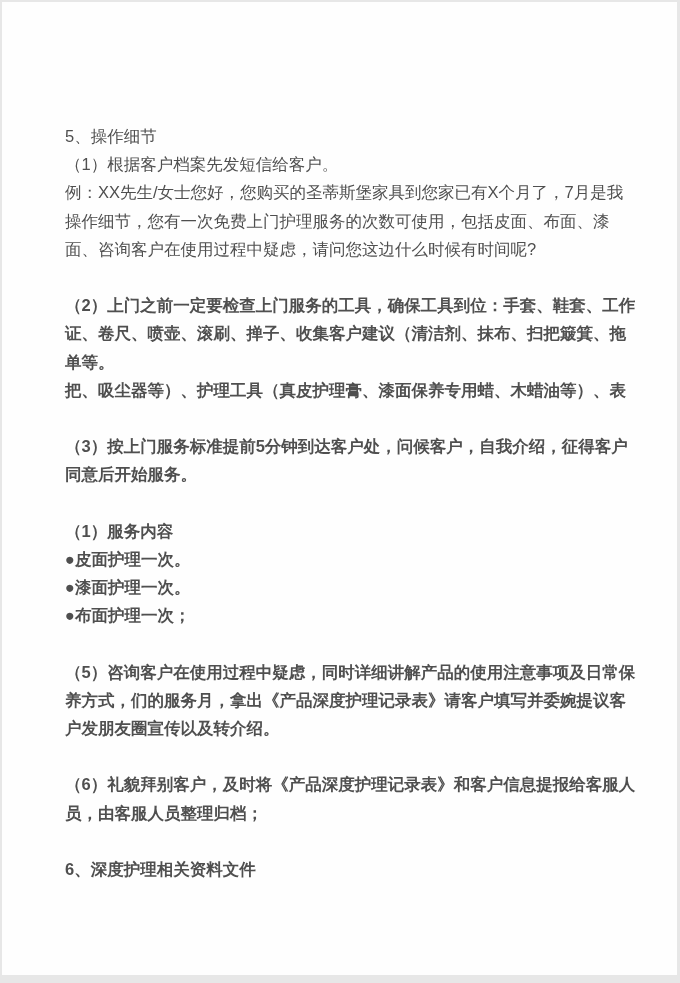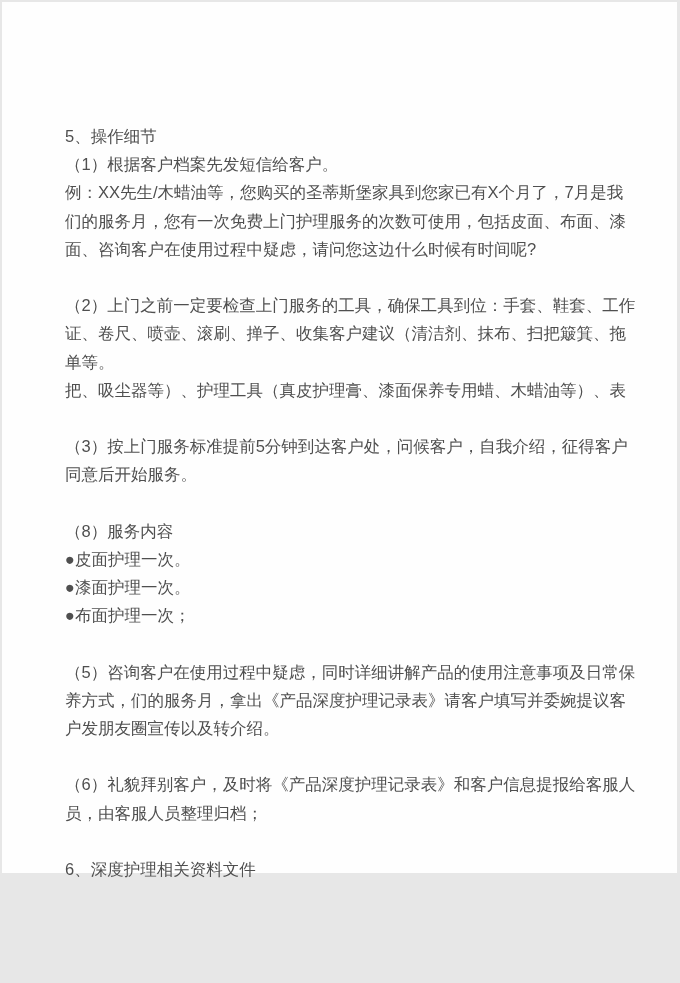--- a/index.html
+++ b/index.html
@@ -12,69 +12,70 @@
     position: relative;
     background: #e7e7e7;
     overflow: hidden;
     font-family: "Liberation Sans", "DejaVu Sans", sans-serif;
   }
   .page {
     position: absolute;
     top: 2px;
     left: 2px;
     width: 675px;
-    height: 871px;
+    height: 973px;
     background: #fefefe;
     box-sizing: border-box;
   }
   .content {
     position: absolute;
     top: 120px;
     left: 63px;
     right: 40px;
     color: #4f4f4f;
     font-size: 16.5px;
     line-height: 28.2px;
   }
   .para + .para {
     margin-top: 28.2px; 
+    font-weight: bold;
   }
   .line {
     white-space: pre;
     height: 28.2px;
   }
 </style>
 </head>
 <body>
 
 <div class="page">
   <div class="content">
 
     <div class="para">
       <div class="line">5、操作细节</div>
       <div class="line">（1）根据客户档案先发短信给客户。</div>
-      <div class="line">例：XX先生/木蜡油等，您购买的圣蒂斯堡家具到您家已有X个月了，7月是我</div>
-      <div class="line">们的服务月，您有一次免费上门护理服务的次数可使用，包括皮面、布面、漆</div>
+      <div class="line">例：XX先生/女士您好，您购买的圣蒂斯堡家具到您家已有X个月了，7月是我</div>
+      <div class="line">操作细节，您有一次免费上门护理服务的次数可使用，包括皮面、布面、漆</div>
       <div class="line">面、咨询客户在使用过程中疑虑，请问您这边什么时候有时间呢?</div>
     </div>
 
     <div class="para">
       <div class="line">（2）上门之前一定要检查上门服务的工具，确保工具到位：手套、鞋套、工作</div>
       <div class="line">证、卷尺、喷壶、滚刷、掸子、收集客户建议（清洁剂、抹布、扫把簸箕、拖</div>
       <div class="line">单等。</div>
       <div class="line">把、吸尘器等）、护理工具（真皮护理膏、漆面保养专用蜡、木蜡油等）、表</div>
     </div>
 
     <div class="para">
       <div class="line">（3）按上门服务标准提前5分钟到达客户处，问候客户，自我介绍，征得客户</div>
       <div class="line">同意后开始服务。</div>
     </div>
 
     <div class="para">
-      <div class="line">（8）服务内容</div>
+      <div class="line">（1）服务内容</div>
       <div class="line">●皮面护理一次。</div>
       <div class="line">●漆面护理一次。</div>
       <div class="line">●布面护理一次；</div>
     </div>
 
     <div class="para">
       <div class="line">（5）咨询客户在使用过程中疑虑，同时详细讲解产品的使用注意事项及日常保</div>
       <div class="line">养方式，们的服务月，拿出《产品深度护理记录表》请客户填写并委婉提议客</div>
       <div class="line">户发朋友圈宣传以及转介绍。</div>
     </div>

